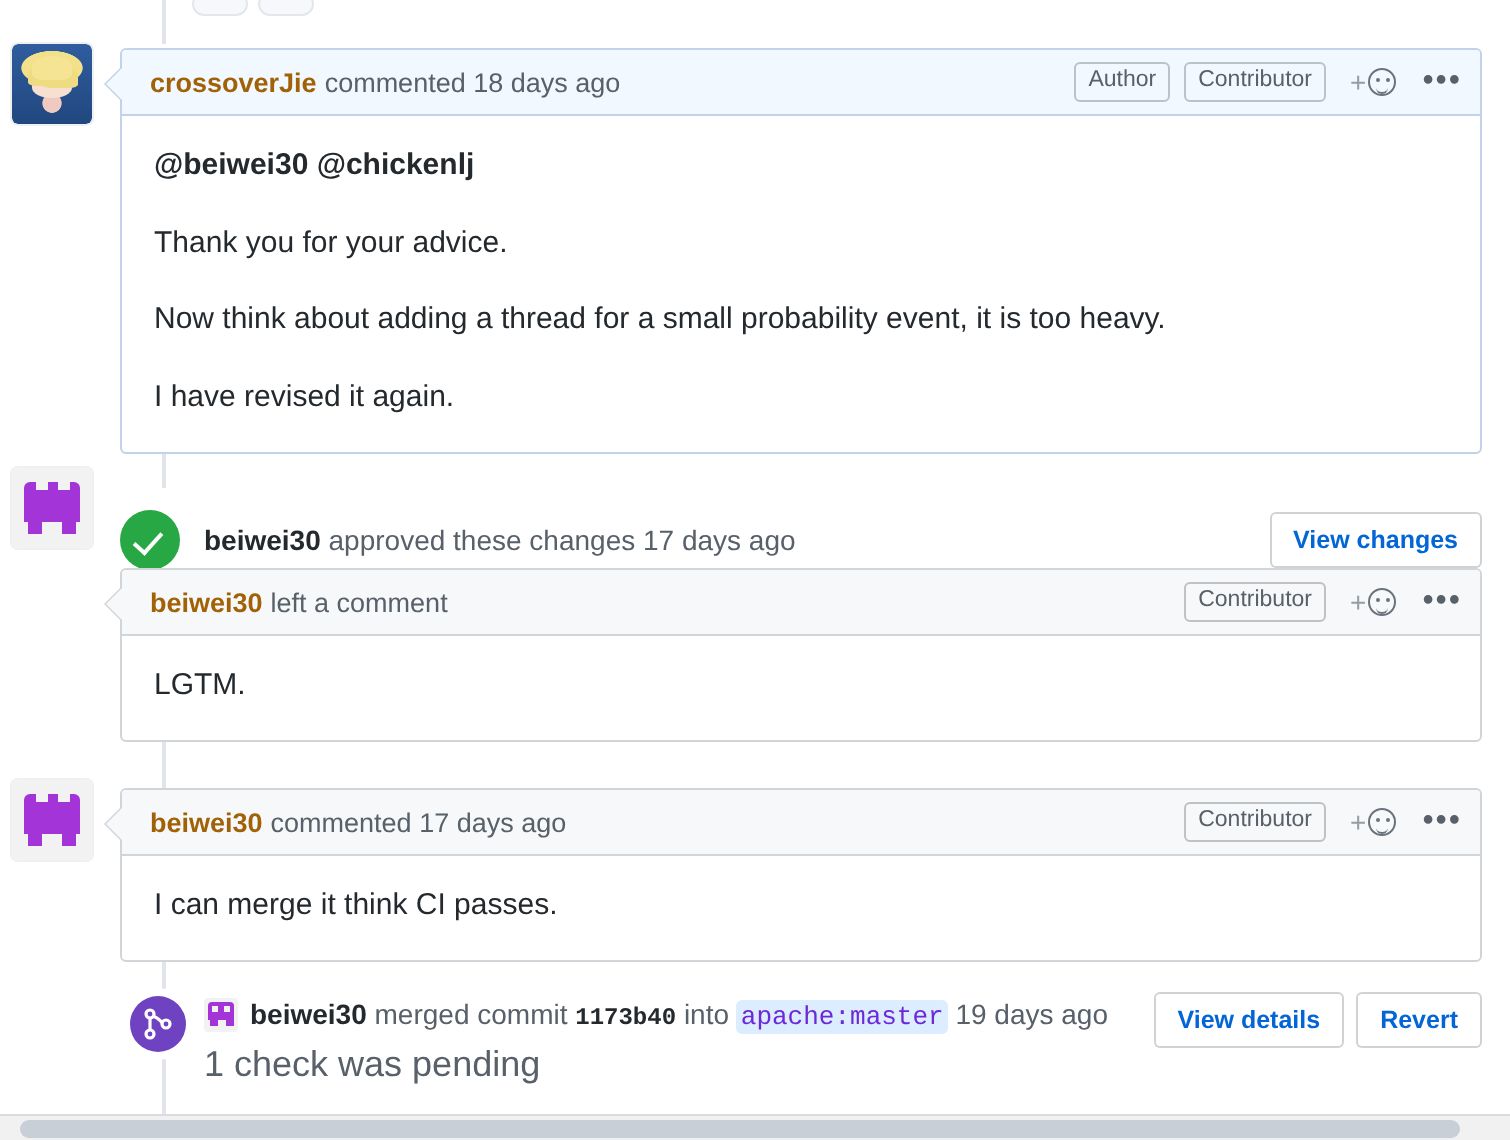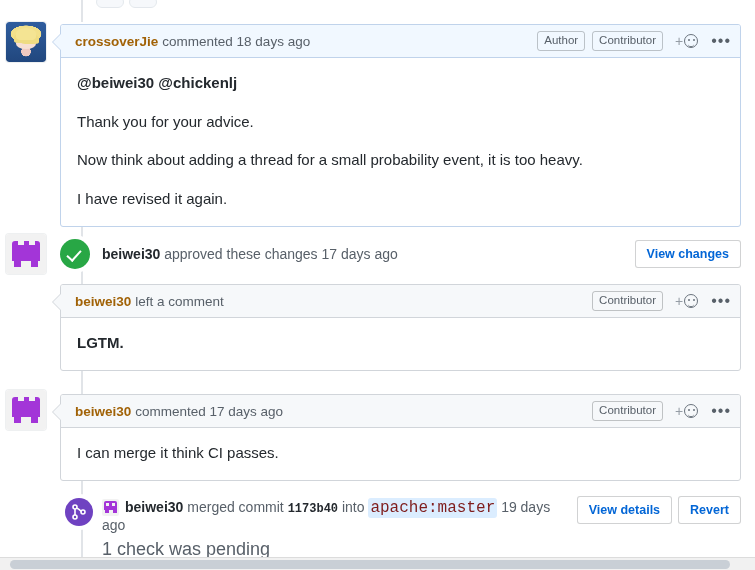--- a/index.html
+++ b/index.html
@@ -268,22 +268,22 @@
   .mini-ident .ml.r { left:11px; }
 
   code.sha {
     font-family: "Liberation Mono", monospace;
     font-size: 12px;
     font-weight: bold;
     color: #24292e;
   }
   code.branch {
     font-family: "Liberation Mono", monospace;
-    font-size: 16px;
-    color: #7f1d1d;
+    font-size: 13px;
+    color: #6d28d9;
     background: #dbedff;
     border-radius: 3px;
     padding: 1px 2px;
   }
   .subtext {
     font-size: 18px;
     color: #586069;
   }
 
   
@@ -361,21 +361,21 @@
   <div class="avatar-box" style="top:234px;">
     <div class="avatar-ident">
       <div class="ident-body"></div>
       <div class="ident-eye l"></div>
       <div class="ident-eye r"></div>
       <div class="ident-leg l"></div>
       <div class="ident-leg r"></div>
     </div>
   </div>
 
-  <div class="event-row" style="top:239px; height:30px;">
+  <div class="event-row" style="top:255px; height:30px;">
     <div class="check-badge"></div>
     <div class="event-text">
       <b>beiwei30</b>
       <span>approved these changes 17 days ago</span>
     </div>
     <span class="c-spacer"></span>
     <button class="btn">View changes</button>
   </div>
 
   <div class="comment" style="top:284px;">
@@ -383,21 +383,21 @@
       <span class="c-author">beiwei30</span>
       <span class="c-action">left a comment</span>
       <span class="c-spacer"></span>
       <span class="badge">Contributor</span>
       <span class="react-btn">
         <span class="react-plus">+</span>
         <span class="smiley"></span>
       </span>
       <span class="kebab">•••</span>
     </div>
-    <div class="c-body" style="padding:14px 16px 15px;font-weight:bold;">
+    <div class="c-body" style="padding:14px 16px 15px;">
       <p>LGTM.</p>
     </div>
   </div>
 
   <div class="avatar-box" style="top:390px;">
     <div class="avatar-ident">
       <div class="ident-body"></div>
       <div class="ident-eye l"></div>
       <div class="ident-eye r"></div>
       <div class="ident-leg l"></div>

